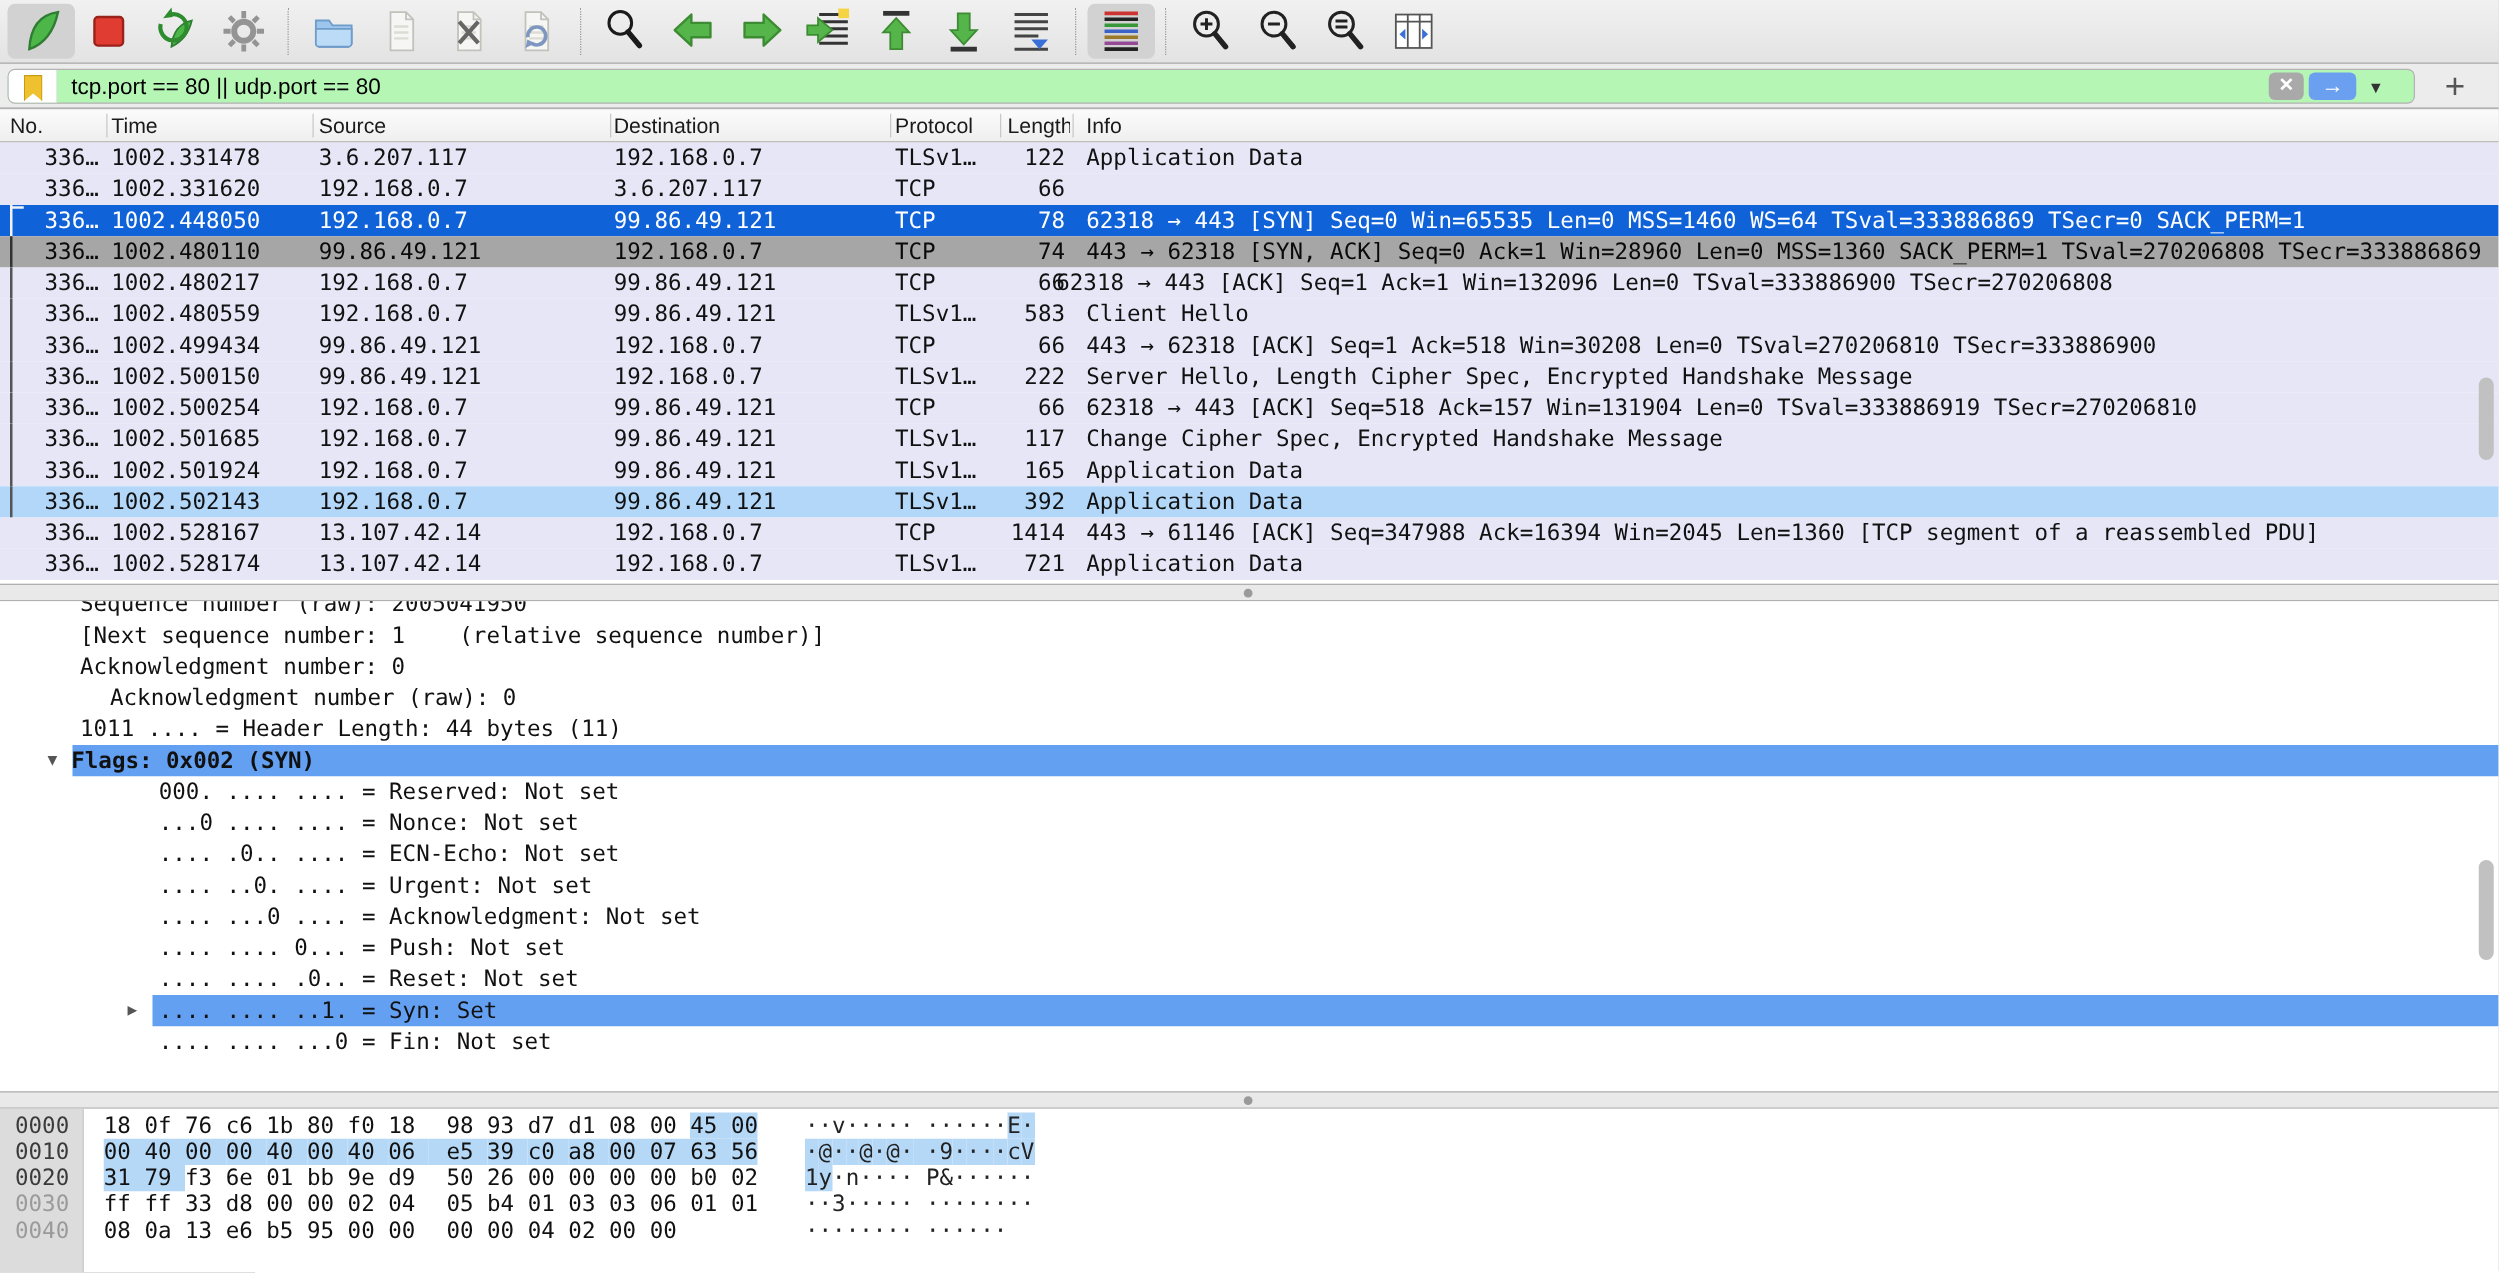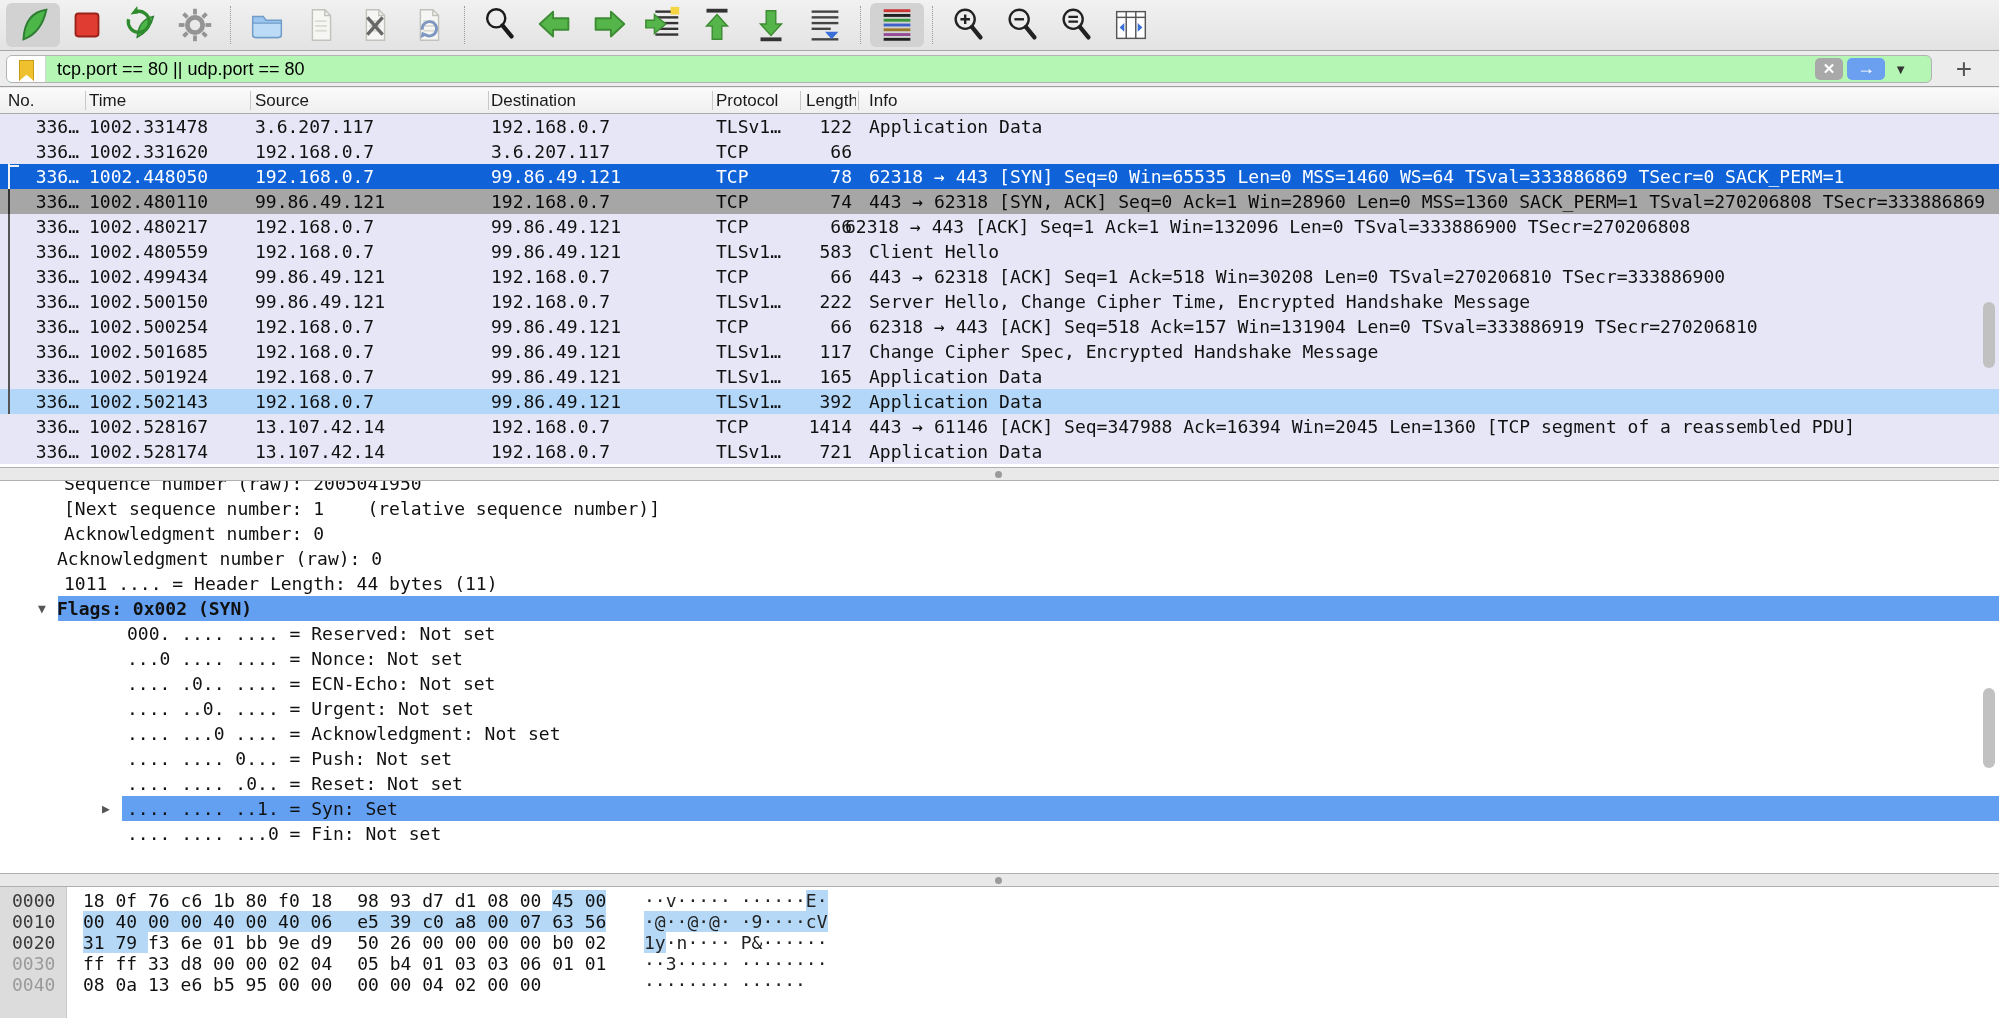--- a/index.html
+++ b/index.html
@@ -360,21 +360,21 @@
           <span class="pcell" style="left: 869px; width: 1128px;">443 → 62318 [ACK] Seq=1 Ack=518 Win=30208 Len=0 TSval=270206810 TSecr=333886900</span>
         </div>
         <div class="prow normal">
           <span class="br"></span>
           <span class="pcell r" style="left: 2px; width: 77px;">336…</span>
           <span class="pcell" style="left: 89px; width: 158px;">1002.500150</span>
           <span class="pcell" style="left: 255px; width: 230px;">99.86.49.121</span>
           <span class="pcell" style="left: 491px; width: 218px;">192.168.0.7</span>
           <span class="pcell" style="left: 716px; width: 82px;">TLSv1…</span>
           <span class="pcell r" style="left: 798px; width: 54px;">222</span>
-          <span class="pcell" style="left: 869px; width: 1128px;">Server Hello, Change Cipher Time, Encrypted Handshake Message</span>
+          <span class="pcell" style="left: 869px; width: 1128px;">Server Hello, Length Cipher Spec, Encrypted Handshake Message</span>
         </div>
         <div class="prow normal">
           <span class="br"></span>
           <span class="pcell r" style="left: 2px; width: 77px;">336…</span>
           <span class="pcell" style="left: 89px; width: 158px;">1002.500254</span>
           <span class="pcell" style="left: 255px; width: 230px;">192.168.0.7</span>
           <span class="pcell" style="left: 491px; width: 218px;">99.86.49.121</span>
           <span class="pcell" style="left: 716px; width: 82px;">TCP</span>
           <span class="pcell r" style="left: 798px; width: 54px;">66</span>
           <span class="pcell" style="left: 869px; width: 1128px;">62318 → 443 [ACK] Seq=518 Ack=157 Win=131904 Len=0 TSval=333886919 TSecr=270206810</span>
@@ -433,21 +433,21 @@
 
   <div class="split" style="top:467px;">
       <span class="dot"></span>
     </div>
 
   <div class="dpane">
     <div class="dcontent">
         <div class="dline"><span class="dtext" style="margin-left: 64px;">Sequence number (raw): 2005041950</span></div>
         <div class="dline"><span class="dtext" style="margin-left: 64px;">[Next sequence number: 1    (relative sequence number)]</span></div>
         <div class="dline"><span class="dtext" style="margin-left: 64px;">Acknowledgment number: 0</span></div>
-        <div class="dline"><span class="dtext" style="margin-left: 57px; text-align: right;">Acknowledgment number (raw): 0</span></div>
+        <div class="dline"><span class="dtext" style="margin-left: 88px; text-align: right;">Acknowledgment number (raw): 0</span></div>
         <div class="dline"><span class="dtext" style="margin-left: 64px;">1011 .... = Header Length: 44 bytes (11)</span></div>
         <div class="dline"><span class="dbar" style="left: 58px;"></span><span class="dexp" style="left: 38px;">▼</span><span class="dtext" style="margin-left: 57px; font-weight: bold;">Flags: 0x002 (SYN)</span></div>
         <div class="dline"><span class="dtext" style="margin-left: 127px;">000. .... .... = Reserved: Not set</span></div>
         <div class="dline"><span class="dtext" style="margin-left: 127px;">...0 .... .... = Nonce: Not set</span></div>
         <div class="dline"><span class="dtext" style="margin-left: 127px;">.... .0.. .... = ECN-Echo: Not set</span></div>
         <div class="dline"><span class="dtext" style="margin-left: 127px;">.... ..0. .... = Urgent: Not set</span></div>
         <div class="dline"><span class="dtext" style="margin-left: 127px;">.... ...0 .... = Acknowledgment: Not set</span></div>
         <div class="dline"><span class="dtext" style="margin-left: 127px;">.... .... 0... = Push: Not set</span></div>
         <div class="dline"><span class="dtext" style="margin-left: 127px;">.... .... .0.. = Reset: Not set</span></div>
         <div class="dline"><span class="dbar" style="left: 122px;"></span><span class="dexp" style="left: 102px;">▶</span><span class="dtext" style="margin-left: 127px;">.... .... ..1. = Syn: Set</span></div>

